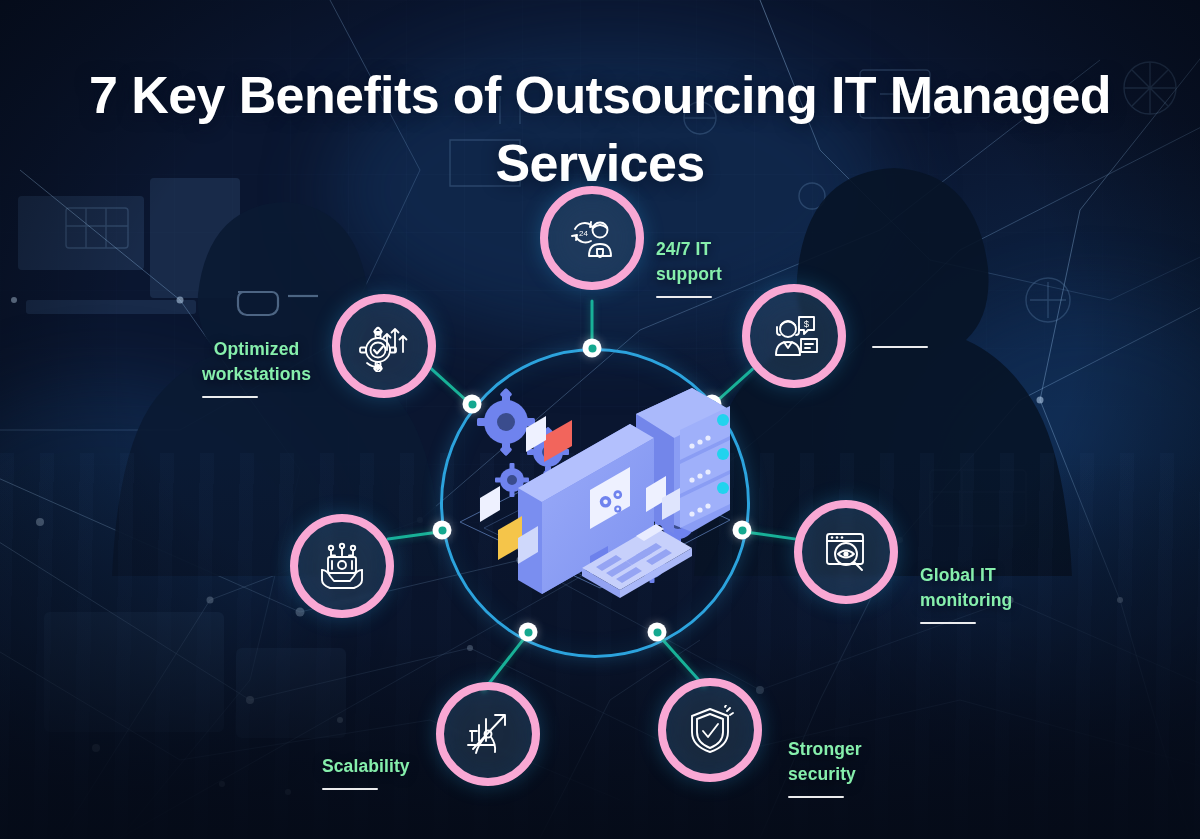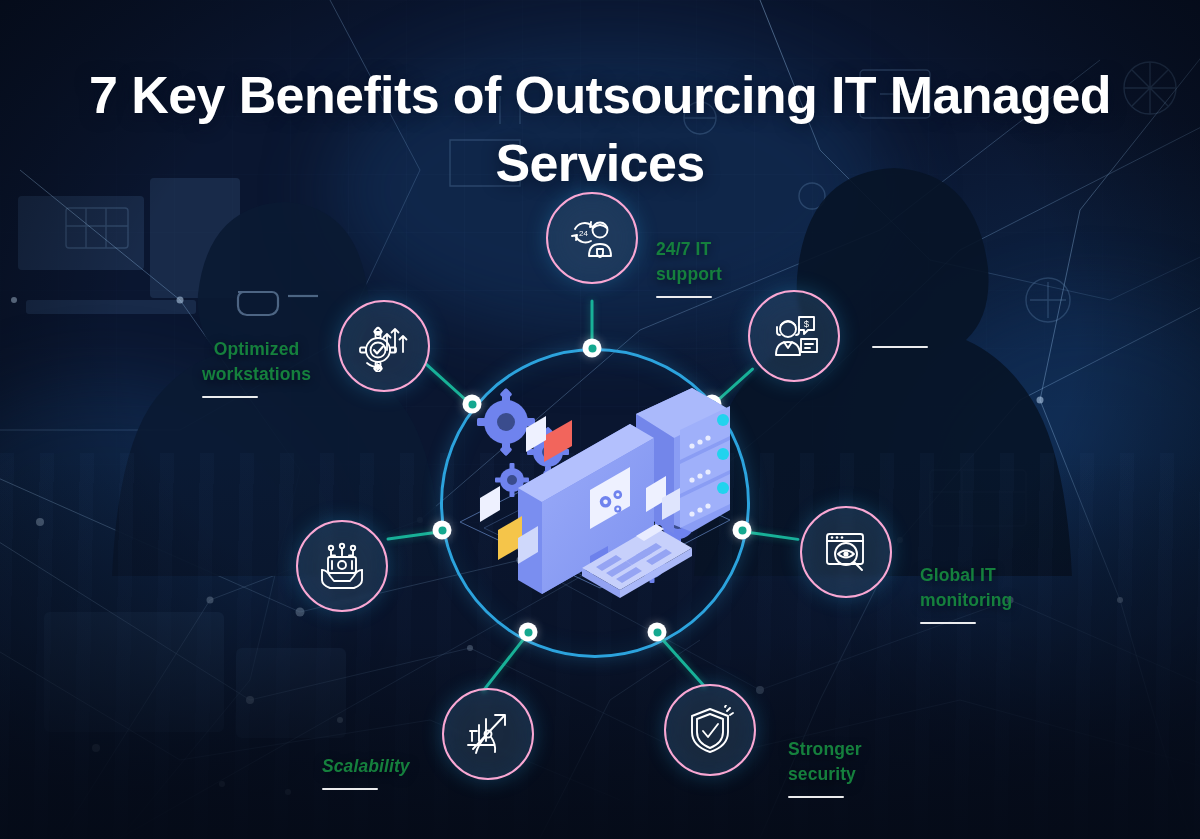--- a/index.html
+++ b/index.html
@@ -95,32 +95,32 @@
   .node::after{
     content:"";width:8px;height:8px;border-radius:50%;
     background:#14a88f;
   }
 
   
   .spot{
     position:absolute;
     width:88px;height:88px;border-radius:50%;
     transform:translate(-50%,-50%);
-    border:2px solid #f9a8d4;
+    border:8px solid #f9a8d4;
     background:rgba(70,105,140,.30);
     backdrop-filter:blur(2px);
     box-shadow:0 0 20px rgba(43,162,221,.30), inset 0 0 22px rgba(20,52,88,.5);
     display:flex;align-items:center;justify-content:center;
   }
   .spot svg{display:block;}
 
   
   .lab{
     position:absolute;
-    color:#15803d;
+    color:#86efac;
     font-size:17.5px;
     font-weight:bold;
     line-height:1.42;
     letter-spacing:.1px;
     text-shadow:0 2px 10px rgba(4,12,28,.8);
     white-space:pre-line;
   }
   .lab .rule{
     display:block;
     width:56px;height:2px;
@@ -534,21 +534,21 @@
 security</span>
       <span class="rule"></span>
     </div>
 
     <div class="lab right" style="left:920px;top:538px;">
       <span>Global IT
 monitoring</span>
       <span class="rule"></span>
     </div>
 
-    <div class="lab left" style="left:322px;top:729px;font-style:italic;">
+    <div class="lab left" style="left:322px;top:729px;">
       <span>Scalability</span>
       <span class="rule"></span>
     </div>
 
 
     <div class="lab left" style="left:202px;top:312px;">
       <span>Optimized
 workstations</span>
       <span class="rule"></span>
     </div>

